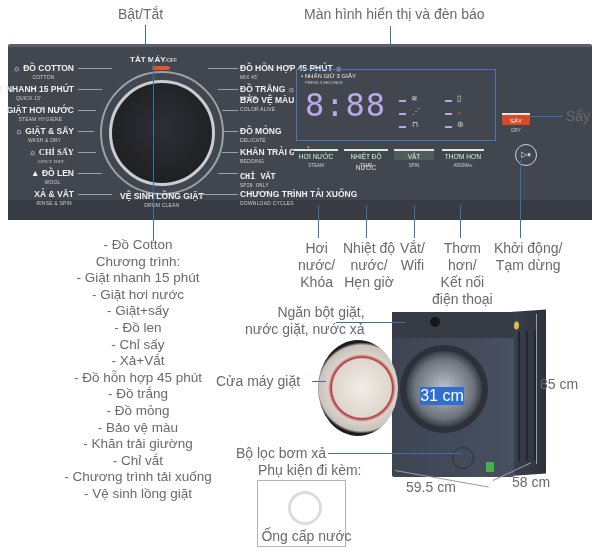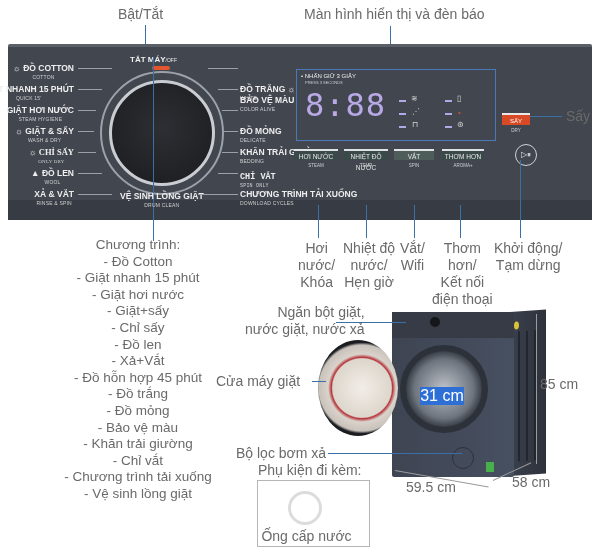--- a/index.html
+++ b/index.html
@@ -24,21 +24,21 @@
 .ico{position:absolute;font-size:8px;color:#d8d8d8;}
 .dry-btn{position:absolute;left:494px;top:66px;width:28px;height:12px;background:#d84a26;color:#fff;font-size:6px;text-align:center;line-height:12px;border-top:2px solid #e8e8e8;}
 .play{position:absolute;left:507px;top:97px;width:22px;height:22px;border-radius:50%;border:1.5px solid #cfd3d7;color:#e6e6e6;font-size:8px;text-align:center;line-height:19px;}
 .prog-list{position:absolute;left:48px;top:237px;width:180px;font-size:13.5px;line-height:16.6px;color:#6a6a6a;text-align:center;}
 .washer{position:absolute;left:392px;top:312px;width:122px;height:165px;background:linear-gradient(90deg,#3e4452,#475061);border-radius:2px;}
 .washer-side{position:absolute;left:510px;top:312px;width:36px;height:164px;background:linear-gradient(90deg,#3a404c,#2d323c);transform:skewY(-4deg);transform-origin:left top;}
 .groove{position:absolute;width:2px;background:#22262e;}
 .door-ring{position:absolute;left:400px;top:345px;width:88px;height:88px;border-radius:50%;border:6px solid #2d313a;background:radial-gradient(circle,#bfc3c9 0%,#6d747e 55%,#2b2f37 75%);}
 .open-door{position:absolute;left:318px;top:340px;width:80px;height:96px;border-radius:50%;background:radial-gradient(circle at 55% 50%,#f2ede7 0%,#ddd6cc 45%,#b7343b 47%,#d9d3cb 52%,#c8c2ba 66%,#1b1d21 70%,#0c0d10 100%);}
 .dim{position:absolute;background:#9a9a9a;}
-.accessory{position:absolute;left:257px;top:480px;width:113px;height:67px;border:1px solid #b5b5b5;}
+.accessory{position:absolute;left:257px;top:480px;width:89px;height:67px;border:1px solid #b5b5b5;}
 .hose{position:absolute;left:30px;top:10px;width:34px;height:34px;border-radius:50%;border:3px solid #dcdcdc;}
 </style>
 </head>
 <body>
 
 <div class="abs callout" style="left:118px;top:6px;">Bật/Tắt</div>
 <div class="line" style="left:145px;top:25px;width:1px;height:32px;"></div>
 
 <div class="abs callout" style="left:304px;top:6px;">Màn hình hiển thị và đèn báo</div>
 <div class="line" style="left:390px;top:26px;width:1px;height:40px;"></div>
@@ -71,20 +71,21 @@
   <div class="prog" style="left:112px;top:145px;text-align:center;"><span>VỆ SINH LỒNG GIẶT</span><span class="sub">DRUM CLEAN</span></div>
 
   <div class="tick" style="left:200px;top:21px;width:30px;"></div>
   <div class="tick" style="left:210px;top:42px;width:20px;"></div>
   <div class="tick" style="left:214px;top:63px;width:16px;"></div>
   <div class="tick" style="left:216px;top:84px;width:14px;"></div>
   <div class="tick" style="left:214px;top:105px;width:16px;"></div>
   <div class="tick" style="left:210px;top:126px;width:20px;"></div>
   <div class="tick" style="left:190px;top:147px;width:40px;"></div>
 
+  <div class="prog" style="left:232px;top:17px;"><span>ĐỒ HỖN HỢP 45 PHÚT</span><span> ☼</span><span class="sub">MIX 45'</span></div>
   <div class="prog" style="left:232px;top:38px;"><span>ĐỒ TRẮNG</span><span> ☼</span><span class="sub">WHITE</span></div>
   <div class="prog" style="left:232px;top:49px;"><span>BẢO VỆ MÀU</span><span class="sub">COLOR ALIVE</span></div>
   <div class="prog" style="left:232px;top:80px;"><span>ĐỒ MỎNG</span><span class="sub">DELICATE</span></div>
   <div class="prog" style="left:232px;top:101px;"><span>KHĂN TRẢI GIƯỜNG</span><span> ☼</span><span class="sub">BEDDING</span></div>
   <div class="prog" style="left:232px;top:126px;font-family:Liberation Mono, monospace;"><span>CHỈ VẮT</span><span class="sub">SPIN ONLY</span></div>
   <div class="prog" style="left:232px;top:143px;"><span>CHƯƠNG TRÌNH TẢI XUỐNG</span><span class="sub">DOWNLOAD CYCLES</span></div>
 
   <div class="display">
     <div class="abs" style="left:4px;top:3px;color:#eee;font-size:6px;">• NHẤN GIỮ 3 GIÂY</div>
     <div class="abs" style="left:8px;top:10px;color:#ccc;font-size:4px;">PRESS 3 SECONDS</div>
@@ -135,27 +136,27 @@
 <div class="abs callout" style="left:400px;top:240px;white-space:pre;">Vắt/
 Wifi</div>
 <div class="abs callout" style="left:432px;top:240px;white-space:pre;">Thơm
 hơn/
 Kết nối
 điện thoại</div>
 <div class="abs callout" style="left:494px;top:240px;white-space:pre;">Khởi động/
 Tạm dừng</div>
 
 <div class="prog-list">
+  <div>- Đồ Cotton</div>
   <div>Chương trình:</div>
-  <div>- Đồ Cotton</div>
   <div>- Giặt nhanh 15 phút</div>
   <div>- Giặt hơi nước</div>
   <div>- Giặt+sấy</div>
+  <div>- Đồ len</div>
   <div>- Chỉ sấy</div>
-  <div>- Đồ len</div>
   <div>- Xả+Vắt</div>
   <div>- Đồ hỗn hợp 45 phút</div>
   <div>- Đồ trắng</div>
   <div>- Đồ mỏng</div>
   <div>- Bảo vệ màu</div>
   <div>- Khăn trải giường</div>
   <div>- Chỉ vắt</div>
   <div>- Chương trình tải xuống</div>
   <div>- Vệ sinh lồng giặt</div>
 </div>

